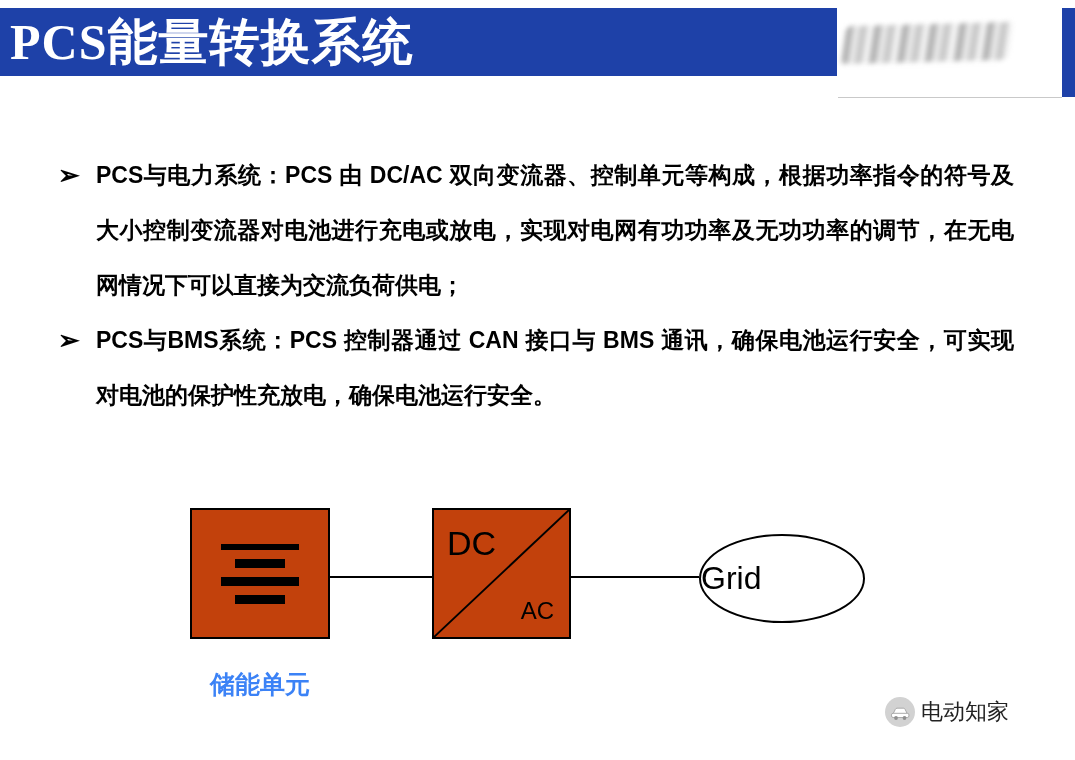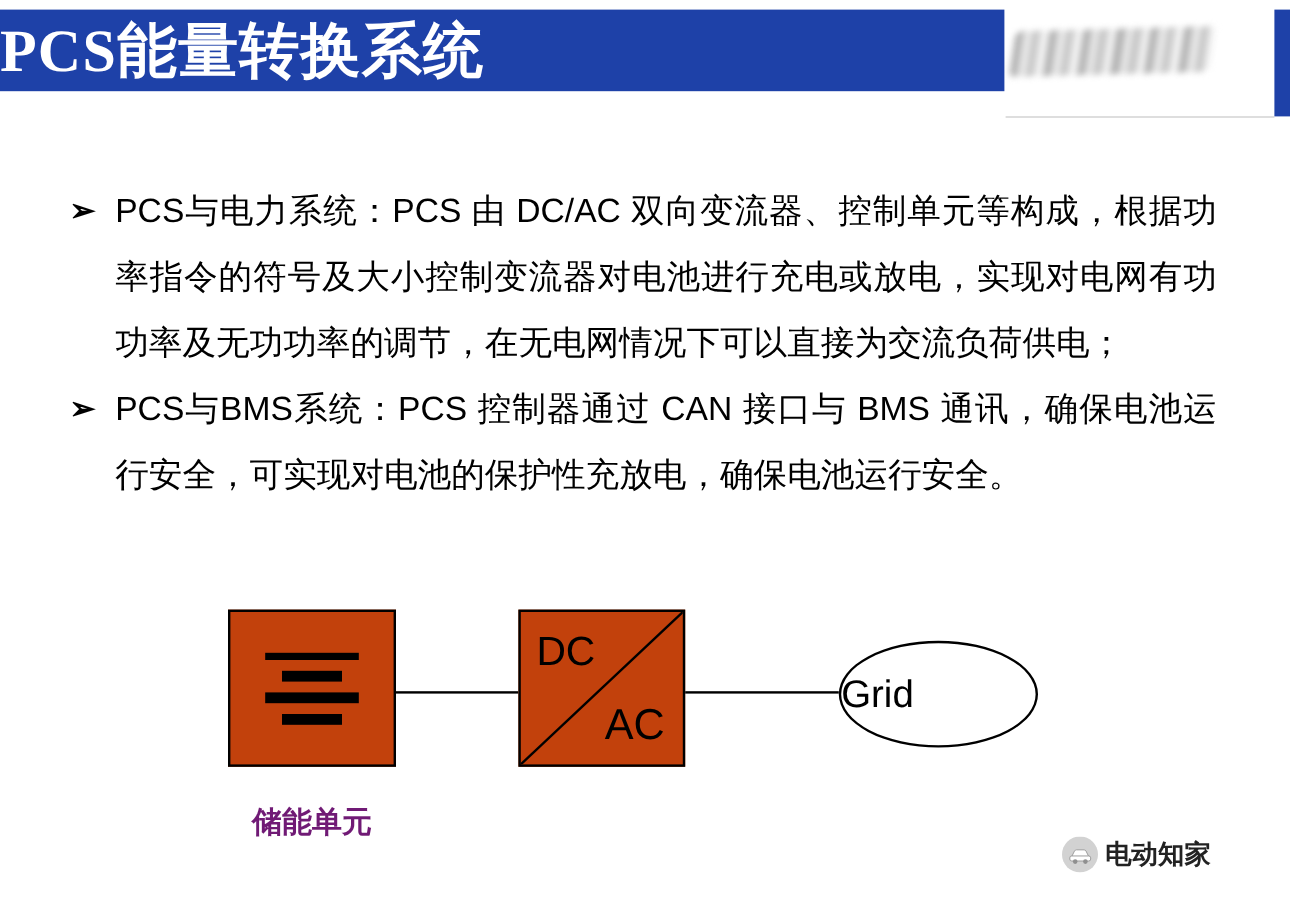--- a/index.html
+++ b/index.html
@@ -15,20 +15,21 @@
   .header-bar{
     position:absolute;left:0;top:8px;width:837px;height:68px;
     background:#1e41a8;
     display:flex;align-items:center;
   }
   .header-bar .title{
     color:#ffffff;
     font-family:"Liberation Serif", serif;
     font-weight:bold;
     font-size:50px;
+    padding-left:10px;
     letter-spacing:1px;
     white-space:nowrap;
   }
   .header-right-box{
     position:absolute;left:838px;top:8px;width:224px;height:89px;
     background:#ffffff;
     border-bottom:1px solid #c9c9c9;
   }
   .blur-logo{
     position:absolute;left:6px;top:16px;width:166px;height:38px;
@@ -49,21 +50,21 @@
     position:absolute;left:58px;top:148px;width:956px;
     color:#000000;
   }
   .bullet{display:flex;align-items:flex-start;}
   .bullet .marker{
     width:38px;flex:0 0 38px;
     font-size:26px;font-weight:bold;line-height:55px;
   }
   .bullet .btext{
     flex:1;
-    font-size:28px;font-weight:normal;line-height:55px;
+    font-size:23px;font-weight:bold;line-height:55px;
     text-align:justify;
   }
 
   
   .box{position:absolute;background:#c2410c;border:2px solid #000000;box-sizing:border-box;}
   .battery-box{left:190px;top:508px;width:140px;height:131px;}
   .battery-icon{
     position:absolute;left:50%;top:50%;transform:translate(-50%,-50%);
     display:flex;flex-direction:column;align-items:center;gap:9px;
   }
@@ -74,52 +75,52 @@
   .b4{width:50px;height:9px;}
 
   .pcs-box{left:432px;top:508px;width:139px;height:131px;}
   .pcs-box .diag{position:absolute;left:0;top:0;width:100%;height:100%;}
   .pcs-box .dc{
     position:absolute;left:13px;top:14px;
     font-size:34px;color:#000;
   }
   .pcs-box .ac{
     position:absolute;right:15px;bottom:12px;
-    font-size:36px;color:#000;
+    font-size:24px;color:#000;
   }
 
   .wire{position:absolute;height:0;border-top:2px solid #000000;}
   .wire1{left:330px;top:576px;width:102px;}
   .wire2{left:571px;top:576px;width:128px;}
 
   .grid-ellipse{
     position:absolute;left:699px;top:534px;width:166px;height:89px;
     border:2px solid #000000;border-radius:50%;
     box-sizing:border-box;
     display:flex;align-items:center;justify-content:flex-start;
     background:#ffffff;
   }
   .grid-ellipse span{font-size:32px;color:#000;}
 
   .cap{
     position:absolute;top:668px;
-    font-size:25px;font-weight:bold;color:#701a75;
+    font-size:25px;font-weight:bold;color:#3b82f6;
     text-align:center;
   }
   .cap1{left:190px;width:140px;}
   .cap2{left:432px;width:139px;}
   .cap3{left:697px;width:170px;}
 
   
   .footer{
     position:absolute;left:885px;top:697px;
     display:flex;align-items:center;gap:6px;
   }
   .footer .brand-text{
-    font-size:22px;font-weight:bold;color:#222222;
+    font-size:22px;font-weight:normal;color:#222222;
     white-space:nowrap;
   }
 </style>
 </head>
 <body>
 
 <div class="slide">
 
   <div class="header-right-box">
     <div class="blur-logo"></div>

